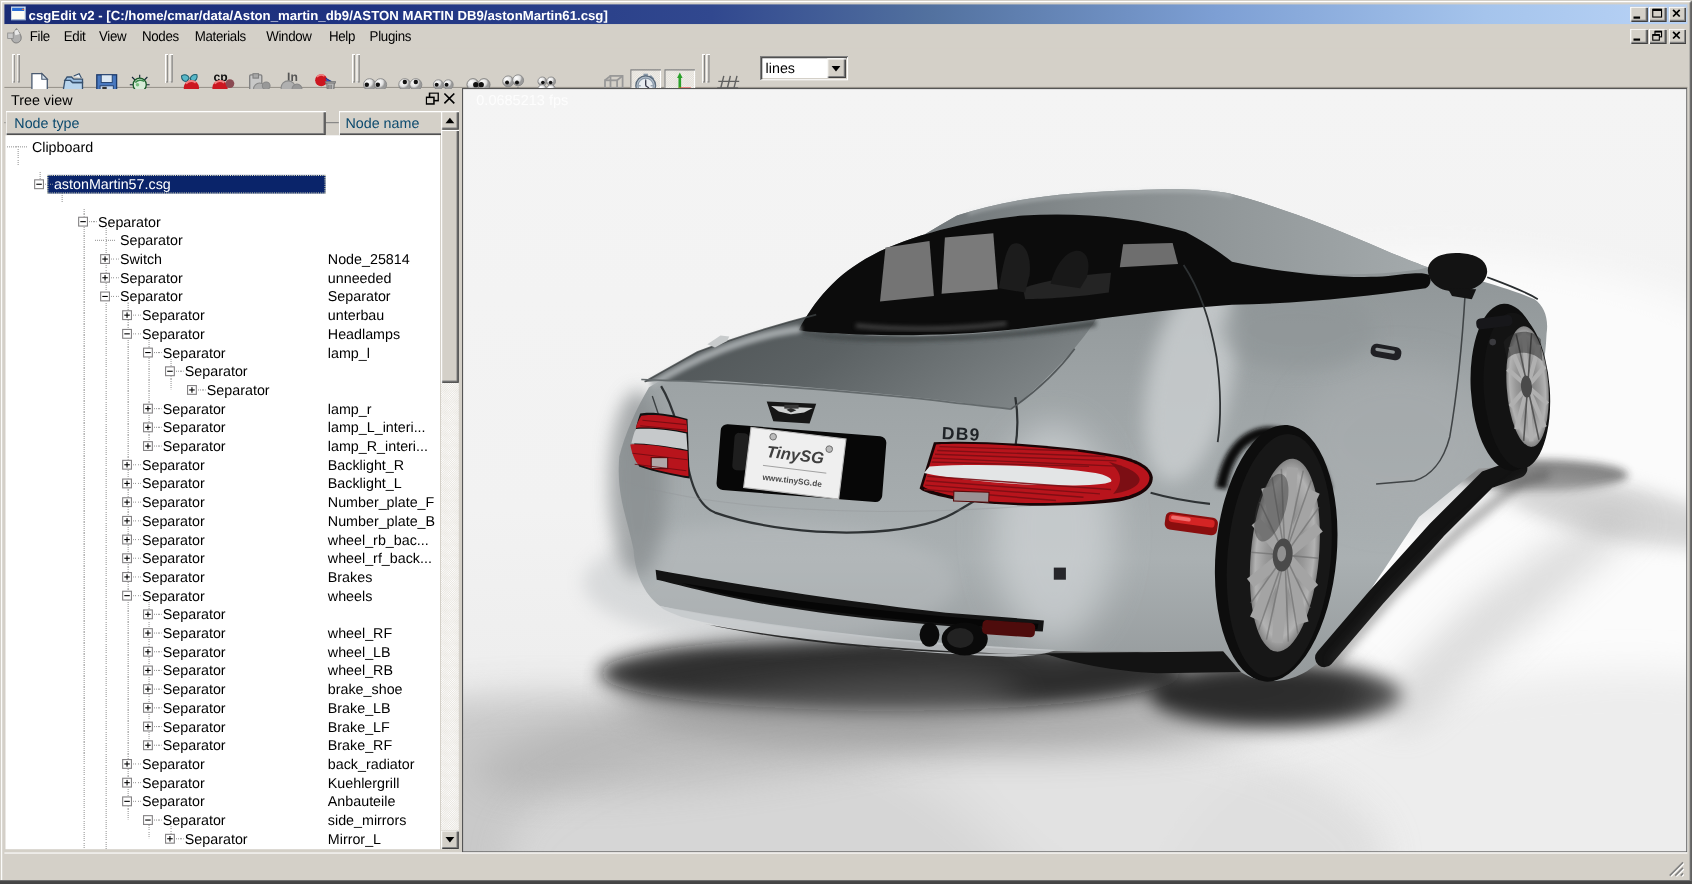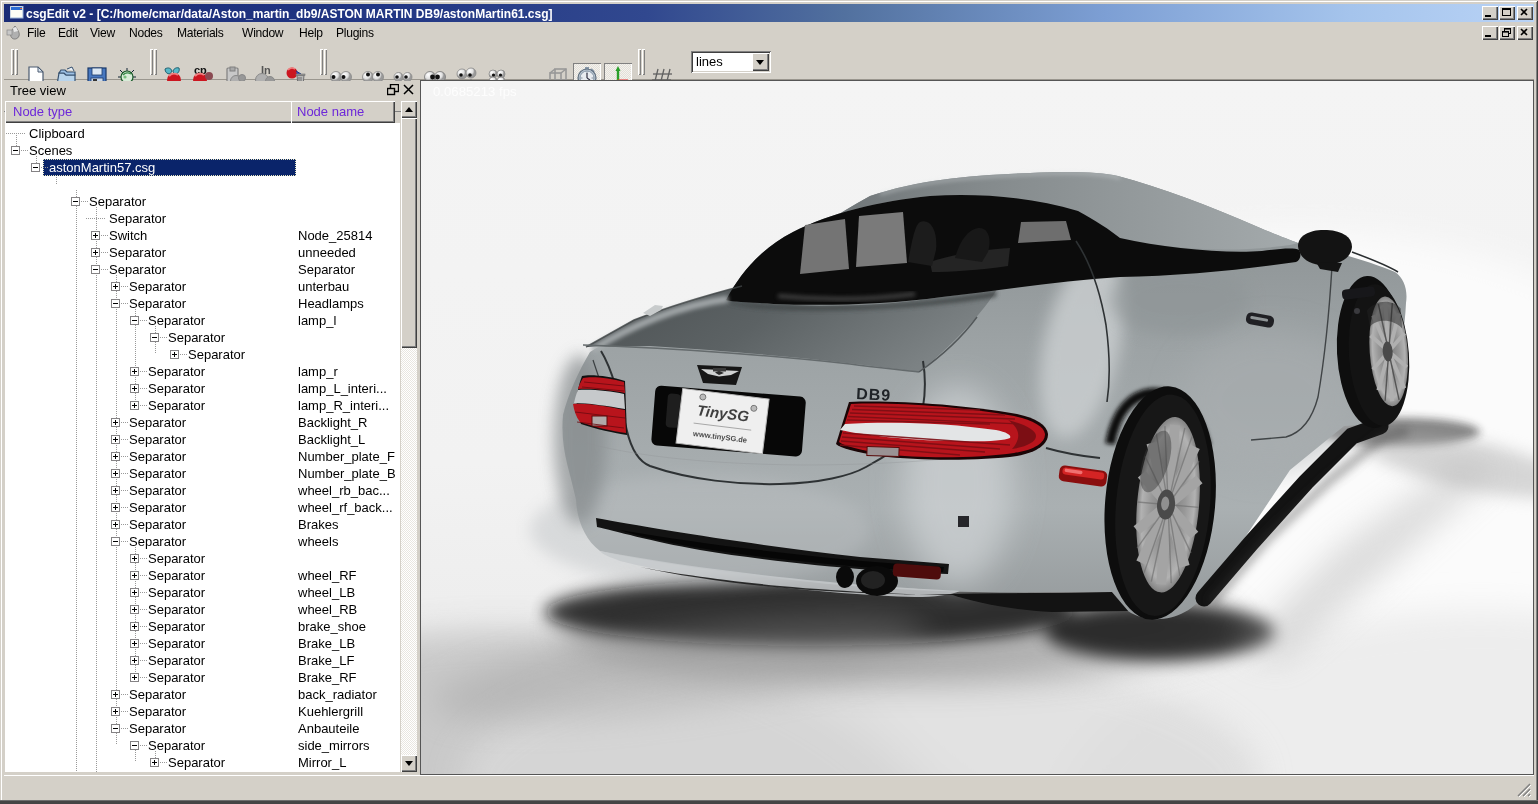--- a/index.html
+++ b/index.html
@@ -10,21 +10,21 @@
 .menubar{left:4px;top:22px;width:1530px;height:21px;background:#d4d0c8}
 .mi{position:absolute;top:3px;font-size:13px;color:#000;letter-spacing:-0.3px;transform:scaleX(0.93);transform-origin:0 0}
 .toolbar{left:4px;top:44px;width:1530px;height:36px;background:#d4d0c8;border-bottom:1px solid #9a968e}
 .tsep{position:absolute;top:5px;width:8px;height:26px}
 .tsep i{position:absolute;top:0;width:3px;height:26px;background:#d4d0c8;box-shadow:inset 1px 1px 0 #fff, inset -1px -1px 0 #808080}
 .tbtn{position:absolute;top:19px;width:28px;height:29px}
 .tbtn svg{position:absolute;left:2px;top:2px}
 .tbtn.on{background-color:#e2dfd8;background-image:linear-gradient(45deg,#f4f2ee 25%,transparent 25%,transparent 75%,#f4f2ee 75%),linear-gradient(45deg,#f4f2ee 25%,transparent 25%,transparent 75%,#f4f2ee 75%);background-size:2px 2px;background-position:0 0,1px 1px;box-shadow:inset 1px 1px 0 #808080, inset -1px -1px 0 #fff}
 .dock{left:4px;top:81px;width:413px;height:692px;background:#d4d0c8}
 .docktitle{left:0px;top:0px;width:413px;height:31px;background:#d4d0c8;border-bottom:1px solid #808080}
-.hdr{top:20px;height:22px;background:#d4d0c8;box-shadow:inset 1px 1px 0 #fff, inset -1px -1px 0 #404040, inset -2px -2px 0 #808080;font-size:13px;color:#6d28d9}
+.hdr{top:20px;height:22px;background:#d4d0c8;box-shadow:inset 1px 1px 0 #fff, inset -1px -1px 0 #404040, inset -2px -2px 0 #808080;font-size:13px;color:#0c4a6e}
 .hdr span{position:absolute;left:8px;top:3px}
 .tree{left:1px;top:42px;width:395px;height:649px;background:#fff;overflow:hidden;position:absolute}
 .row{position:absolute;left:0;width:395px;height:17px;font-size:13px;line-height:17px;color:#000;white-space:pre}
 .exp{position:absolute;width:9px;height:9px;top:4px;background:#fff;border:1px solid #848284}
 .exp i{position:absolute;left:1px;top:3px;width:5px;height:1px;background:#000}
 .exp.plus b{position:absolute;left:3px;top:1px;width:1px;height:5px;background:#000}
 .vline{position:absolute;width:1px;background-image:repeating-linear-gradient(to bottom,#999 0px,#999 1px,transparent 1px,transparent 2px)}
 .hline{position:absolute;height:1px;background-image:repeating-linear-gradient(to right,#999 0px,#999 1px,transparent 1px,transparent 2px)}
 .scroll{left:397px;top:20px;width:16px;height:671px;background-color:#e9e6e0;background-image:linear-gradient(45deg,#fff 25%,transparent 25%,transparent 75%,#fff 75%),linear-gradient(45deg,#fff 25%,transparent 25%,transparent 75%,#fff 75%);background-size:2px 2px;background-position:0 0,1px 1px}
 .sbtn{position:absolute;left:0;width:16px;background:#d4d0c8;box-shadow:inset 1px 1px 0 #fff, inset -1px -1px 0 #404040, inset -2px -2px 0 #808080}
@@ -280,21 +280,21 @@
         <rect x="3.5" y="0.5" width="8" height="7" fill="none" stroke="#000" stroke-width="1.4"></rect>
         <rect x="0.5" y="4.5" width="7" height="6" fill="#d4d0c8" stroke="#000" stroke-width="1.4"></rect>
       </svg>
       <svg style="position:absolute;left:399px;top:3px" width="12" height="12">
         <path d="M1,1 L10,10 M10,1 L1,10" stroke="#000" stroke-width="1.5"></path>
       </svg>
     </div>
     <div class="abs hdr" style="left:1px;width:291px">
       <span>Node type</span>
     </div>
-    <div class="abs hdr" style="left:287px;width:104px">
+    <div class="abs hdr" style="left:304px;width:104px">
       <span style="left:6px">Node name</span>
     </div>
     <div class="abs scroll">
       <div class="sbtn" style="top:0;height:17px">
         <div class="tri-u" style="position:absolute;left:4px;top:6px"></div>
       </div>
       <div class="sbtn" style="top:17px;height:230px;box-shadow:inset 1px 1px 0 #fff, inset -1px -1px 0 #404040, inset -2px -2px 0 #808080"></div>
       <div class="sbtn" style="top:654px;height:17px">
         <div class="tri-d" style="position:absolute;left:4px;top:6px"></div>
       </div>
@@ -307,21 +307,20 @@
       <div class="vline" style="left:71px;top:83px;height:566px"></div>
       <div class="vline" style="left:91px;top:84px;height:565px"></div>
       <div class="vline" style="left:111px;top:152px;height:470px"></div>
       <div class="vline" style="left:130px;top:186px;height:96px"></div>
       <div class="vline" style="left:130px;top:424px;height:130px"></div>
       <div class="vline" style="left:130px;top:627px;height:12px"></div>
       <div class="vline" style="left:150px;top:203px;height:28px"></div>
       <div class="vline" style="left:150px;top:628px;height:11px"></div>
       <div class="vline" style="left:170px;top:227px;height:4px"></div>
       <div class="row" style="top:2px"><div class="hline" style="left:1px;top:8px;width:20px"></div><span style="position:absolute;left:24px;color:#000">Clipboard</span></div>
-      <div class="row" style="top:19px"><div class="hline" style="left:16px;top:8px;width:7px"></div><div class="exp" style="left:6px"><i></i></div><span style="position:absolute;left:24px;color:#000">Scenes</span></div>
       <div class="row" style="top:36px"><div style="position:absolute;left:38px;top:0;width:253px;height:17px;background:#0a246a;border:1px dotted #e8e8c0"></div><div class="hline" style="left:36px;top:8px;width:7px"></div><div class="exp" style="left:26px"><i></i></div><span style="position:absolute;left:44px;color:#fff">astonMartin57.csg</span></div>
       <div class="row" style="top:70px"><div class="hline" style="left:76px;top:8px;width:7px"></div><div class="exp" style="left:66px"><i></i></div><span style="position:absolute;left:84px;color:#000">Separator</span></div>
       <div class="row" style="top:87px"><div class="hline" style="left:81px;top:8px;width:20px"></div><span style="position:absolute;left:104px;color:#000">Separator</span></div>
       <div class="row" style="top:104px"><div class="hline" style="left:96px;top:8px;width:7px"></div><div class="exp plus" style="left:86px"><i></i><b></b></div><span style="position:absolute;left:104px;color:#000">Switch</span><span style="position:absolute;left:293px">Node_25814</span></div>
       <div class="row" style="top:121px"><div class="hline" style="left:96px;top:8px;width:7px"></div><div class="exp plus" style="left:86px"><i></i><b></b></div><span style="position:absolute;left:104px;color:#000">Separator</span><span style="position:absolute;left:293px">unneeded</span></div>
       <div class="row" style="top:138px"><div class="hline" style="left:96px;top:8px;width:7px"></div><div class="exp" style="left:86px"><i></i></div><span style="position:absolute;left:104px;color:#000">Separator</span><span style="position:absolute;left:293px">Separator</span></div>
       <div class="row" style="top:155px"><div class="hline" style="left:116px;top:8px;width:7px"></div><div class="exp plus" style="left:106px"><i></i><b></b></div><span style="position:absolute;left:124px;color:#000">Separator</span><span style="position:absolute;left:293px">unterbau</span></div>
       <div class="row" style="top:172px"><div class="hline" style="left:116px;top:8px;width:7px"></div><div class="exp" style="left:106px"><i></i></div><span style="position:absolute;left:124px;color:#000">Separator</span><span style="position:absolute;left:293px">Headlamps</span></div>
       <div class="row" style="top:189px"><div class="hline" style="left:135px;top:8px;width:7px"></div><div class="exp" style="left:125px"><i></i></div><span style="position:absolute;left:143px;color:#000">Separator</span><span style="position:absolute;left:293px">lamp_l</span></div>
       <div class="row" style="top:206px"><div class="hline" style="left:155px;top:8px;width:7px"></div><div class="exp" style="left:145px"><i></i></div><span style="position:absolute;left:163px;color:#000">Separator</span></div>

